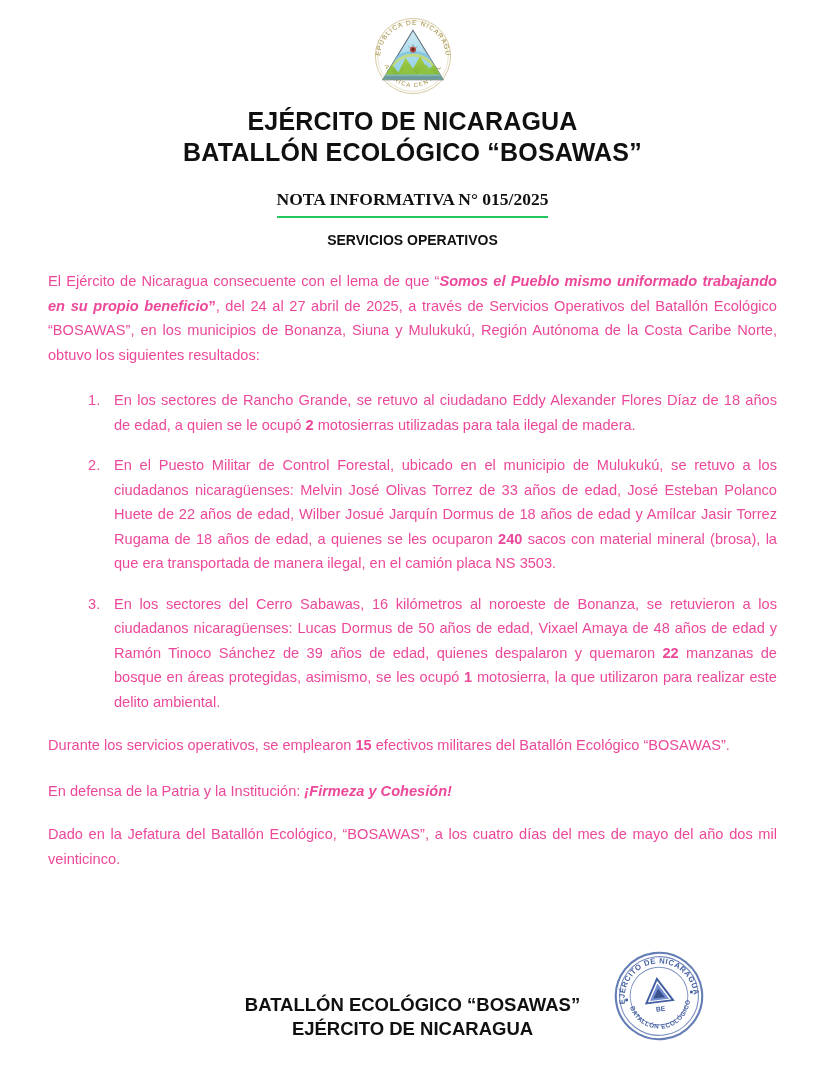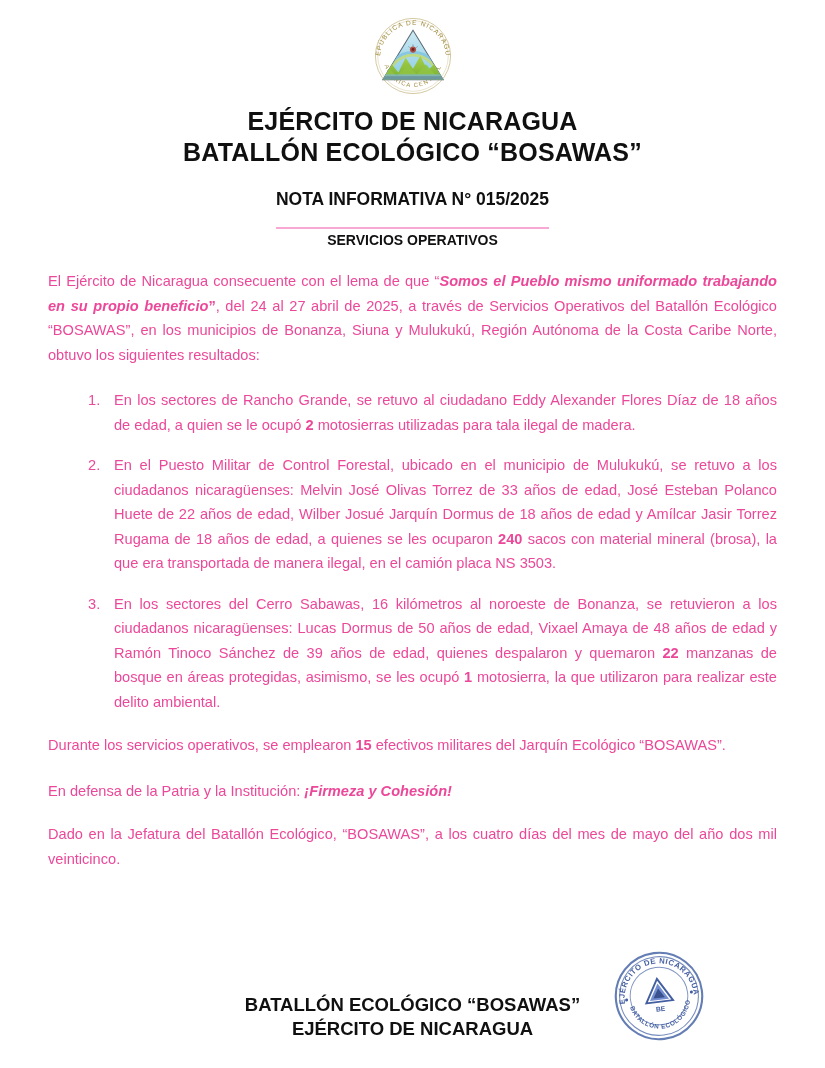--- a/index.html
+++ b/index.html
@@ -48,22 +48,23 @@
     color: #101010;
   }
   .nota {
     text-align: center;
     margin-top: 21px;
     font-size: 17.5px;
     font-weight: bold;
     color: #101010;
   }
   .nota span {
-    border-bottom: 2px solid #f9a8d4;
-    padding-bottom: 18px;
+    border-bottom: 2px solid #22c55e;
+    padding-bottom: 7px;
+    font-family: Liberation Serif, serif;
   }
   .servicios {
     text-align: center;
     margin-top: 22px;
     font-size: 14px;
     font-weight: bold;
     color: #101010;
   }
 
   
@@ -209,21 +210,21 @@
     <ol class="results">
       <li><span>En los sectores de Rancho Grande, se retuvo al ciudadano Eddy Alexander Flores Díaz de 18 años de edad, a quien se le ocupó </span><b>2</b><span> motosierras utilizadas para tala ilegal de madera.</span></li>
 
       <li><span>En el Puesto Militar de Control Forestal, ubicado en el municipio de Mulukukú, se retuvo a los ciudadanos nicaragüenses: Melvin José Olivas Torrez de 33 años de edad, José Esteban Polanco Huete de 22 años de edad, Wilber Josué Jarquín Dormus de 18 años de edad y Amílcar Jasir Torrez Rugama de 18 años de edad, a quienes se les ocuparon </span><b>240</b><span> sacos con material mineral (brosa), la que era transportada de manera ilegal, en el camión placa NS 3503.</span></li>
 
       <li><span>En los sectores del Cerro Sabawas, 16 kilómetros al noroeste de Bonanza, se retuvieron a los ciudadanos nicaragüenses: Lucas Dormus de 50 años de edad, Vixael Amaya de 48 años de edad y Ramón Tinoco Sánchez de 39 años de edad, quienes despalaron y quemaron </span><b>22</b><span> manzanas de bosque en áreas protegidas, asimismo, se les ocupó </span><b>1</b><span> motosierra, la que utilizaron para realizar este delito ambiental.</span></li>
     </ol>
 
     <div class="closing">
 
-      <p class="para"><span>Durante los servicios operativos, se emplearon </span><b>15</b><span> efectivos militares del Jarquín Ecológico “BOSAWAS”.</span></p>
+      <p class="para"><span>Durante los servicios operativos, se emplearon </span><b>15</b><span> efectivos militares del Batallón Ecológico “BOSAWAS”.</span></p>
 
 
       <p class="para motto-line"><span>En defensa de la Patria y la Institución: </span><span class="bi">¡Firmeza y Cohesión!</span></p>
 
       <p class="para">Dado en la Jefatura del Batallón Ecológico, “BOSAWAS”, a los cuatro días del mes de mayo del año dos mil veinticinco.</p>
     </div>
   </div>
 
   <div class="footer">
     <div class="footer-line">BATALLÓN ECOLÓGICO “BOSAWAS”</div>

